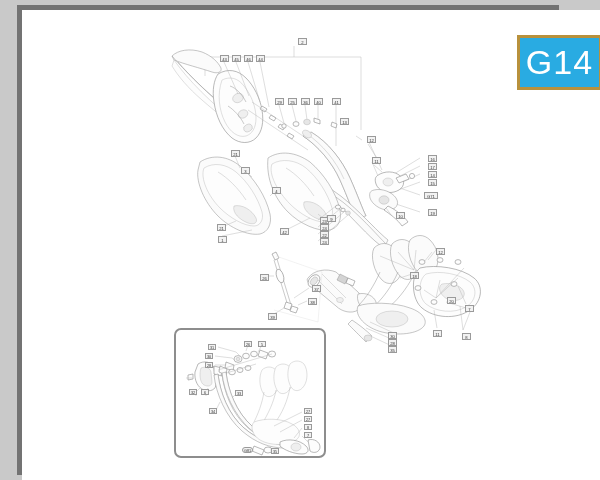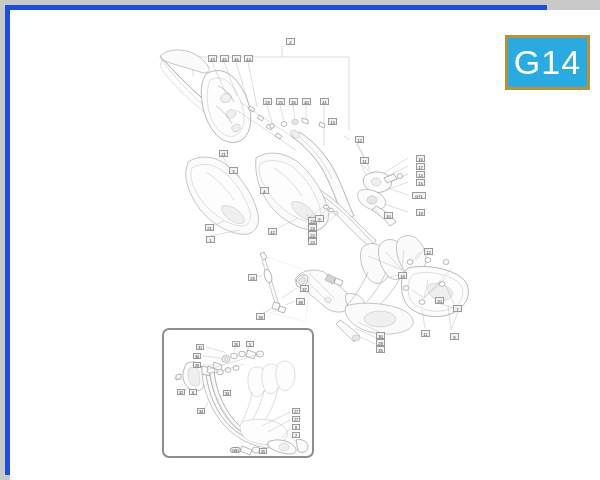--- a/index.html
+++ b/index.html
@@ -2,24 +2,24 @@
 <html><head>
 <meta charset="utf-8">
 <style>
   html,body{margin:0;padding:0;}
   body{
     width:600px;height:480px;overflow:hidden;
     background:#c9c9c9;
     font-family:"Liberation Sans", sans-serif;
   }
   #frame{
-    position:absolute;left:0;top:0;width:552px;height:480px;
+    position:absolute;left:12px;top:0;width:552px;height:480px;
     box-sizing:border-box;
     border:5px solid #c9c9c9;
-    background:#1d4ed8;
+    background:#737373;
   }
   #canvas{
     position:absolute;left:5px;top:5px;
     width:590px;height:470px;
     background:#ffffff;
     overflow:hidden;
   }
   svg.layer{position:absolute;left:0;top:0;width:590px;height:470px;overflow:visible;}
 
   

